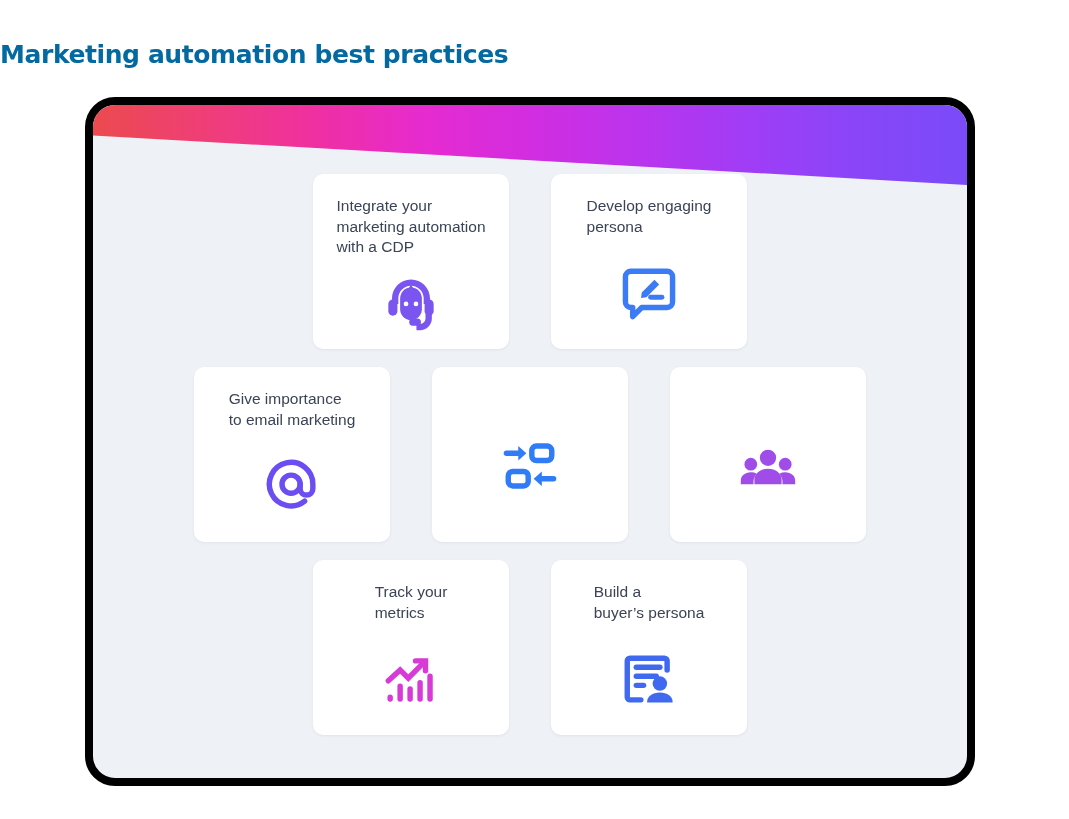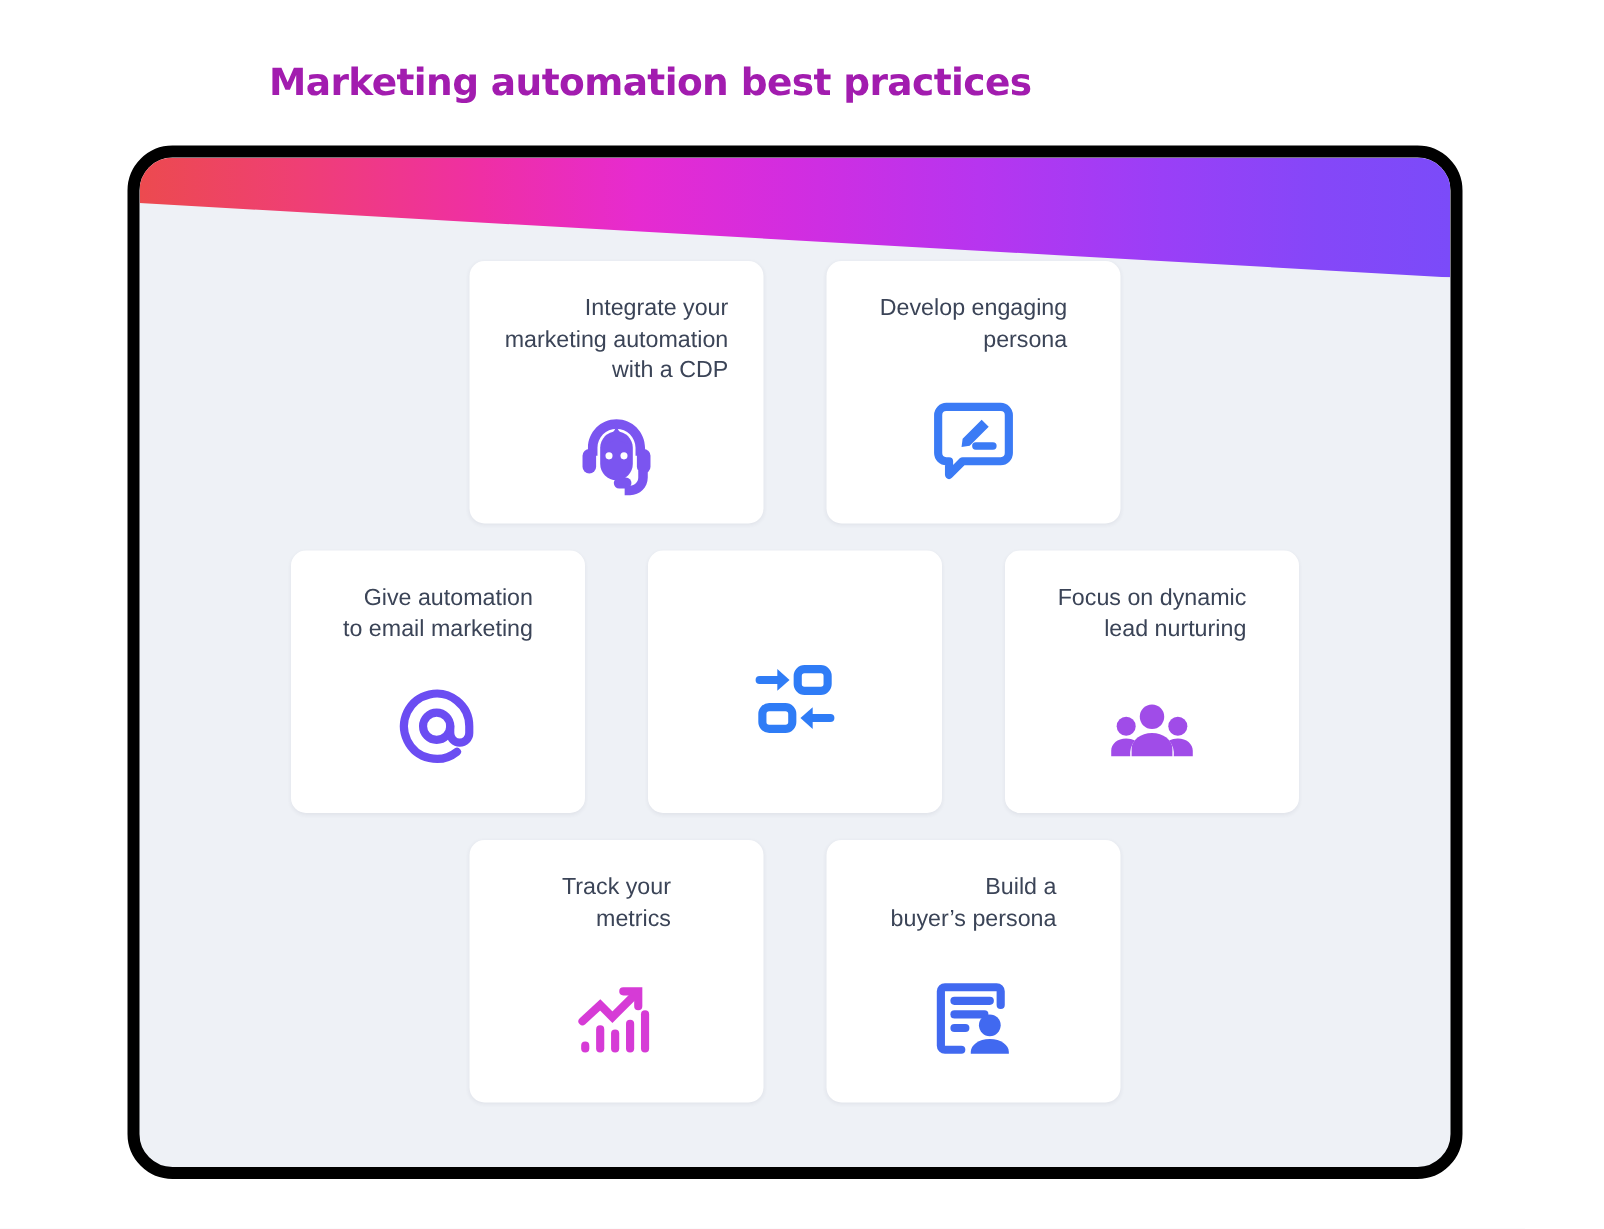--- a/index.html
+++ b/index.html
@@ -15,26 +15,26 @@
     overflow: hidden;
     position: relative;
   }
 
   
   .page-title {
     position: absolute;
     left: 0;
     top: 40px;
     width: 867px;
-    text-align: center;
+    text-align: left;
     font-family: "DejaVu Sans", sans-serif;
     font-size: 25px;
     font-weight: bold;
     letter-spacing: -0.4px;
-    color: #a21caf;
+    color: #0369a1;
     white-space: nowrap;
   }
 
   
   .frame {
     position: absolute;
     left: 85px;
     top: 97px;
     width: 890px;
     height: 689px;
@@ -96,21 +96,21 @@
     flex-direction: column;
     align-items: center;
     box-sizing: border-box;
     padding-top: 22px;
   }
   .card-label {
     font-family: "Liberation Sans", sans-serif;
     font-size: 15.5px;
     line-height: 20.5px;
     color: #3b4457;
-    text-align: right;
+    text-align: left;
     white-space: pre-line;
     padding: 0 8px;
   }
   .card-icon {
     flex: 1;
     display: flex;
     align-items: center;
     justify-content: center;
     width: 100%;
   }
@@ -161,21 +161,21 @@
             <rect x="31" y="34" width="18" height="5.5" rx="2.7" fill="#3b7bf5"></rect>
           </svg>
         </div>
       </div>
 
     </div>
 
     <div class="card-row row-2">
 
       <div class="card">
-        <div class="card-label">Give automation
+        <div class="card-label">Give importance
 to email marketing</div>
         <div class="card-icon">
           <svg width="58" height="58" viewBox="0 0 64 64" aria-hidden="true">
             <g fill="none" stroke="#6b4df2" stroke-width="6" stroke-linecap="round">
               <circle cx="31" cy="30" r="10"></circle>
               <path d="M41 30v5a7 7 0 0 0 14 0v-5a24 24 0 1 0-9 18.7"></path>
             </g>
           </svg>
         </div>
       </div>
@@ -189,22 +189,20 @@
               <path d="M6 18h16" stroke="#2f7cf6" stroke-width="6" stroke-linecap="round" fill="none"></path>
               <path d="m19 10 9 8-9 8z"></path>
               <path d="M58 46H42" stroke="#2f7cf6" stroke-width="6" stroke-linecap="round" fill="none"></path>
               <path d="m45 38-9 8 9 8z"></path>
             </g>
           </svg>
         </div>
       </div>
 
       <div class="card">
-        <div class="card-label">Focus on dynamic
-lead nurturing</div>
         <div class="card-icon">
           <svg width="58" height="58" viewBox="0 0 64 64" aria-hidden="true">
             <g fill="#a04ce8">
               <circle cx="13" cy="30" r="7"></circle>
               <circle cx="51" cy="30" r="7"></circle>
               <path d="M2 52v-4c0-5 4.5-9 11-9 2.4 0 4.6.5 6.4 1.5A16 16 0 0 0 16 52H2z"></path>
               <path d="M62 52H48a16 16 0 0 0-3.4-11.5A13.7 13.7 0 0 1 51 39c6.5 0 11 4 11 9v4z"></path>
               <circle cx="32" cy="23" r="9"></circle>
               <path d="M32 35c-8.3 0-15 5.2-15 11.6V52h30v-5.4C47 40.2 40.3 35 32 35z"></path>
             </g>

